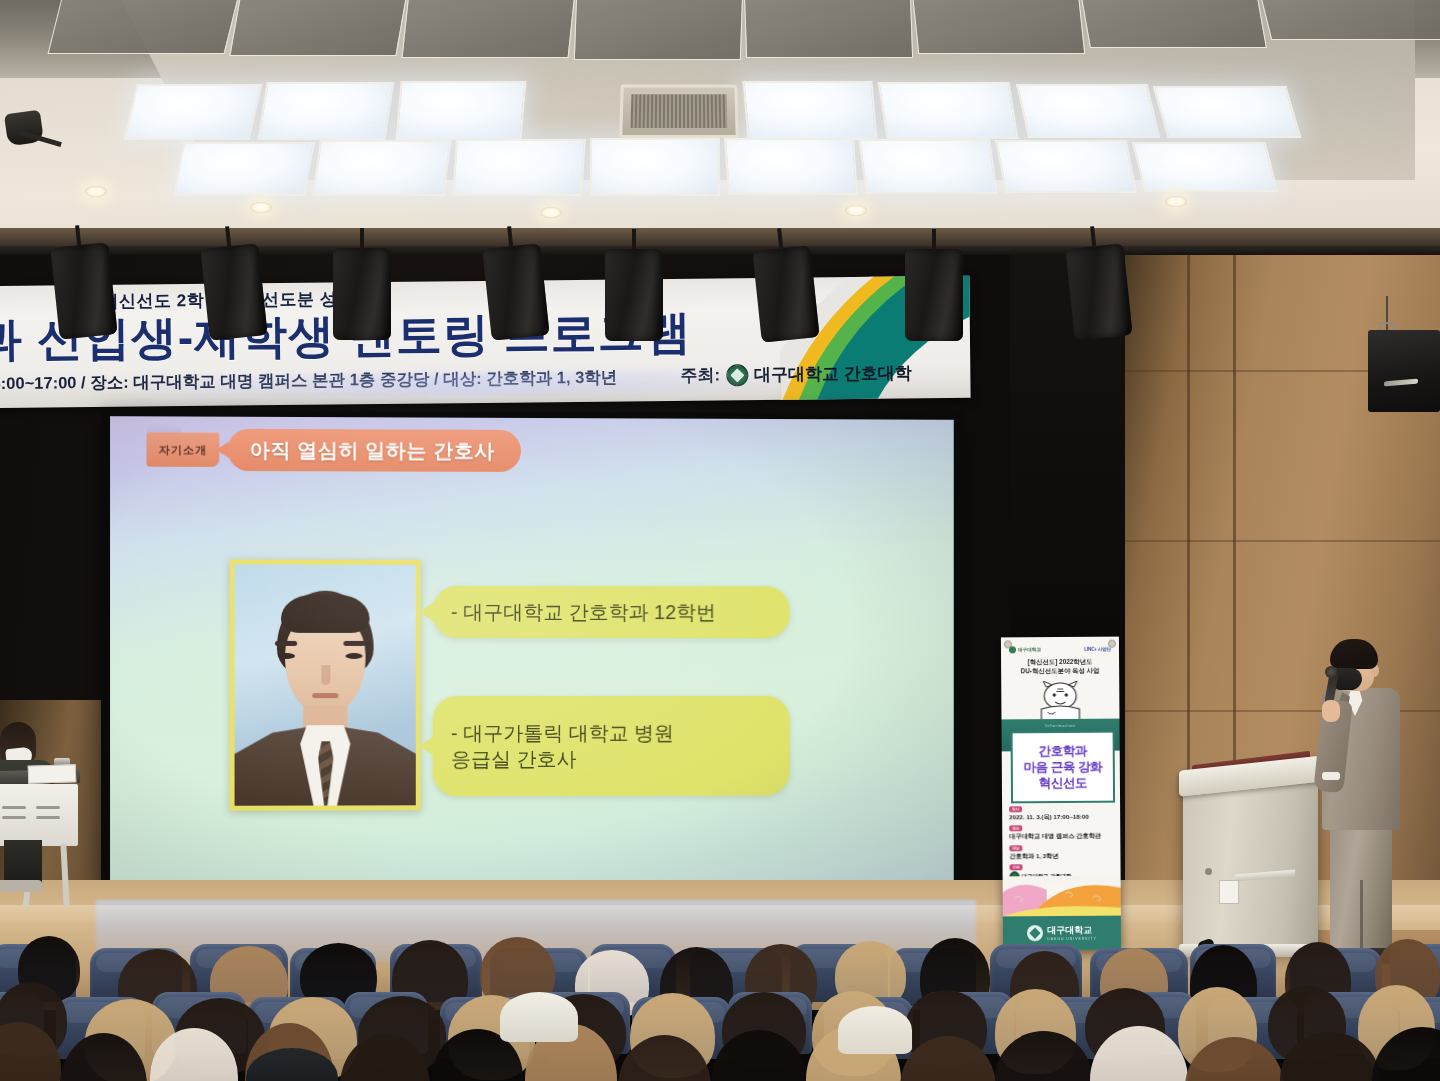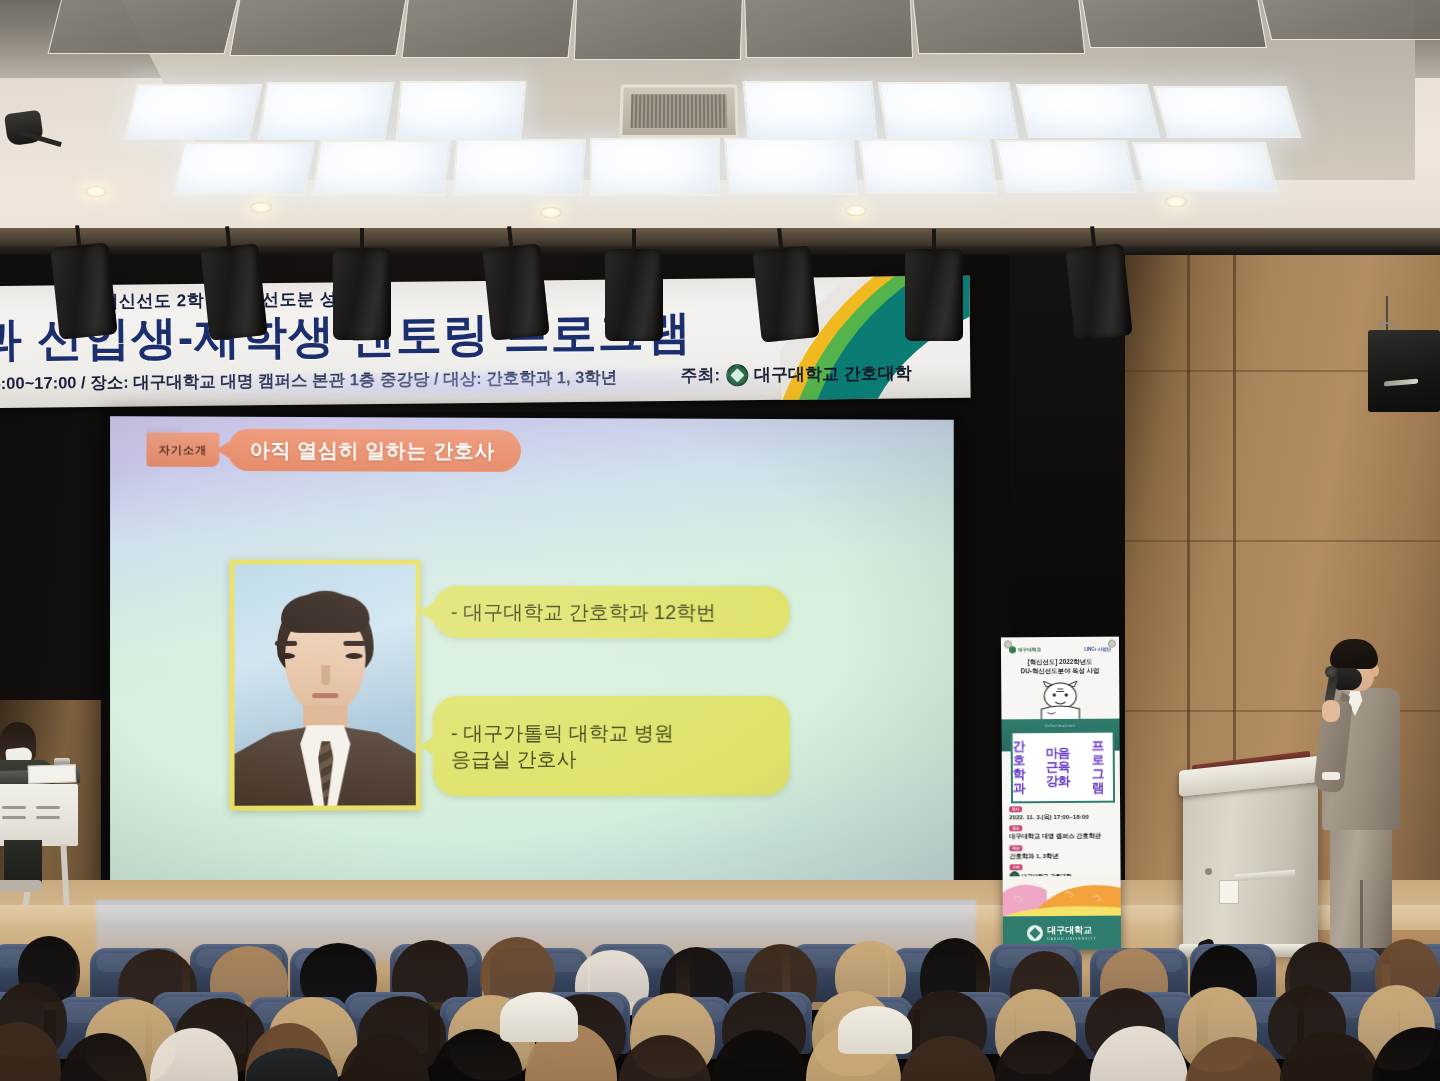--- a/index.html
+++ b/index.html
@@ -198,22 +198,22 @@
   .xb-dot{width:7px;height:7px;border-radius:50%;background:#2f7d4e;}
   .xb-logo-r{font-size:4.6px;color:#3b4a9b;font-weight:700;letter-spacing:-.2px;}
   .xb-proj{position:absolute;left:0;top:20px;width:100%;text-align:center;
      font-size:6.4px;line-height:1.45;color:#1d1d1d;font-weight:700;white-space:pre-line;}
   .xb-tiger{position:absolute;left:50%;top:44px;width:66px;height:40px;margin-left:-33px;}
   .xb-green{position:absolute;left:0;top:82px;width:100%;height:32px;
      background:linear-gradient(180deg,#2f7d6e,#26695d);}
   .xb-info{position:absolute;left:0;top:86px;width:100%;text-align:center;
      font-size:4px;color:#bfe6dc;letter-spacing:1px;}
   .xb-box{position:absolute;left:9px;top:94px;width:100px;height:68px;
-     background:#ffffff;border:2.5px solid #2f7d6e;display:flex;flex-direction:row;
-     align-items:center;justify-content:center;gap:12px;}
+     background:#ffffff;border:2.5px solid #2f7d6e;display:flex;flex-direction:column;
+     align-items:center;justify-content:center;gap:2px;}
   .xb-box .bl{font-size:12.5px;font-weight:900;color:#6a41c8;line-height:1.12;
      letter-spacing:-.4px;text-shadow:0 1px 0 rgba(180,150,240,.35);}
   .xb-meta{position:absolute;left:7px;top:168px;width:104px;}
   .xb-tag{display:inline-block;background:#c94a7a;color:#fff;font-size:3.6px;
      padding:1px 3px;border-radius:2px;font-weight:700;margin-bottom:1px;}
   .xb-line{font-size:6.2px;color:#1b1b1b;font-weight:600;margin-bottom:4px;line-height:1.2;}
   .xb-host{display:flex;align-items:center;gap:2px;font-size:5.4px;color:#1b1b1b;font-weight:600;}
   .xb-hills{position:absolute;left:0;bottom:34px;width:100%;height:40px;overflow:hidden;
      background:linear-gradient(180deg,#f6f3ee,#fdfbf7);}
   .xb-foot{position:absolute;left:0;bottom:0;width:100%;height:34px;
@@ -477,21 +477,21 @@
       <path d="M14 28 Q33 22 52 28 L52 40 L14 40 Z" fill="#fff" stroke="#2b2b2b" stroke-width="1.1"></path>
       <path d="M20 31 q4 4 8 0" stroke="#2b2b2b" stroke-width=".9" fill="none"></path>
     </svg>
 
     <div class="xb-green"></div>
     <div class="xb-info">Information</div>
 
     <div class="xb-box">
       <div class="bl">간호학과</div>
       <div class="bl">마음 근육 강화</div>
-      <div class="bl">프로그램</div>
+      <div class="bl">혁신선도</div>
     </div>
 
     <div class="xb-meta">
       <div>
         <span class="xb-tag">일시</span>
         <div class="xb-line">2022. 11. 3.(목) 17:00~18:00</div>
       </div>
       <div>
         <span class="xb-tag">장소</span>
         <div class="xb-line">대구대학교 대명 캠퍼스 간호학관</div>

